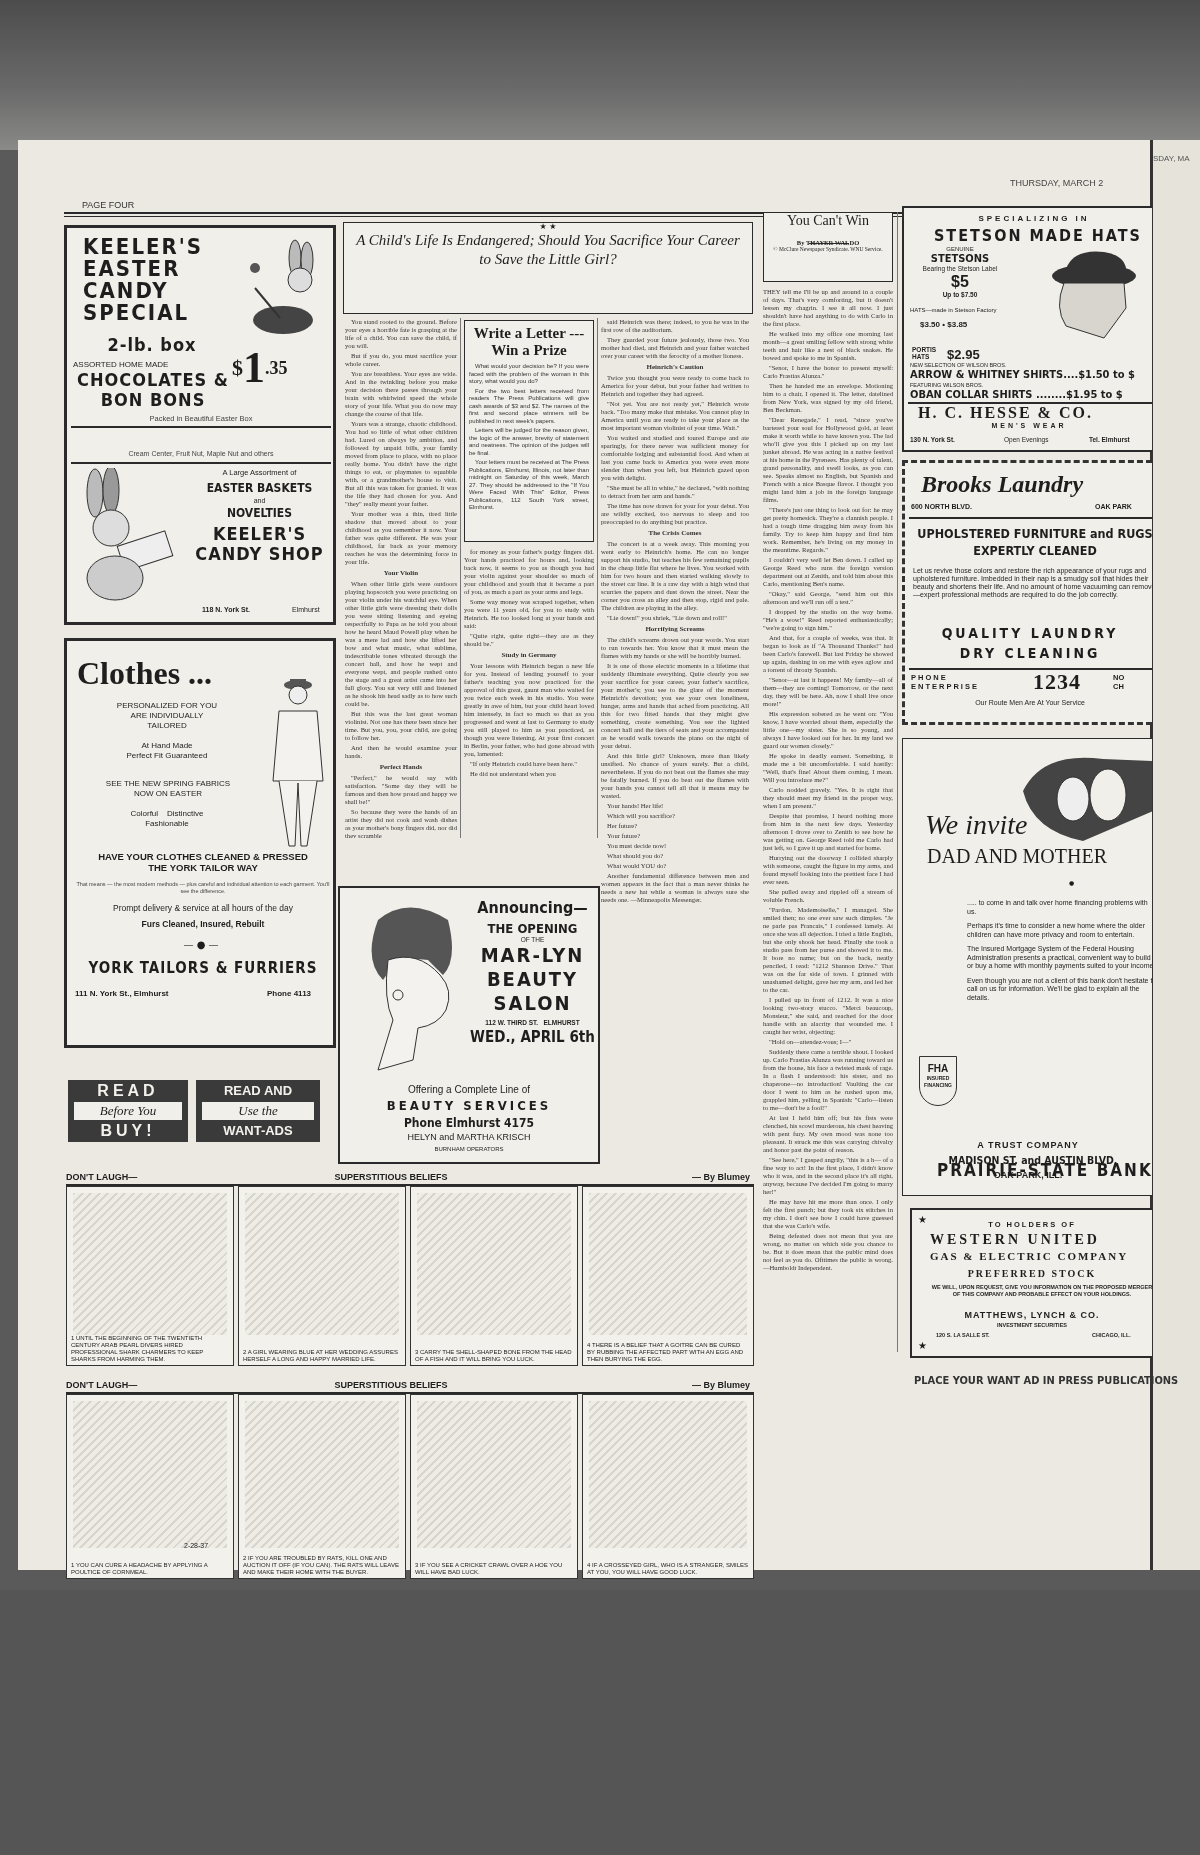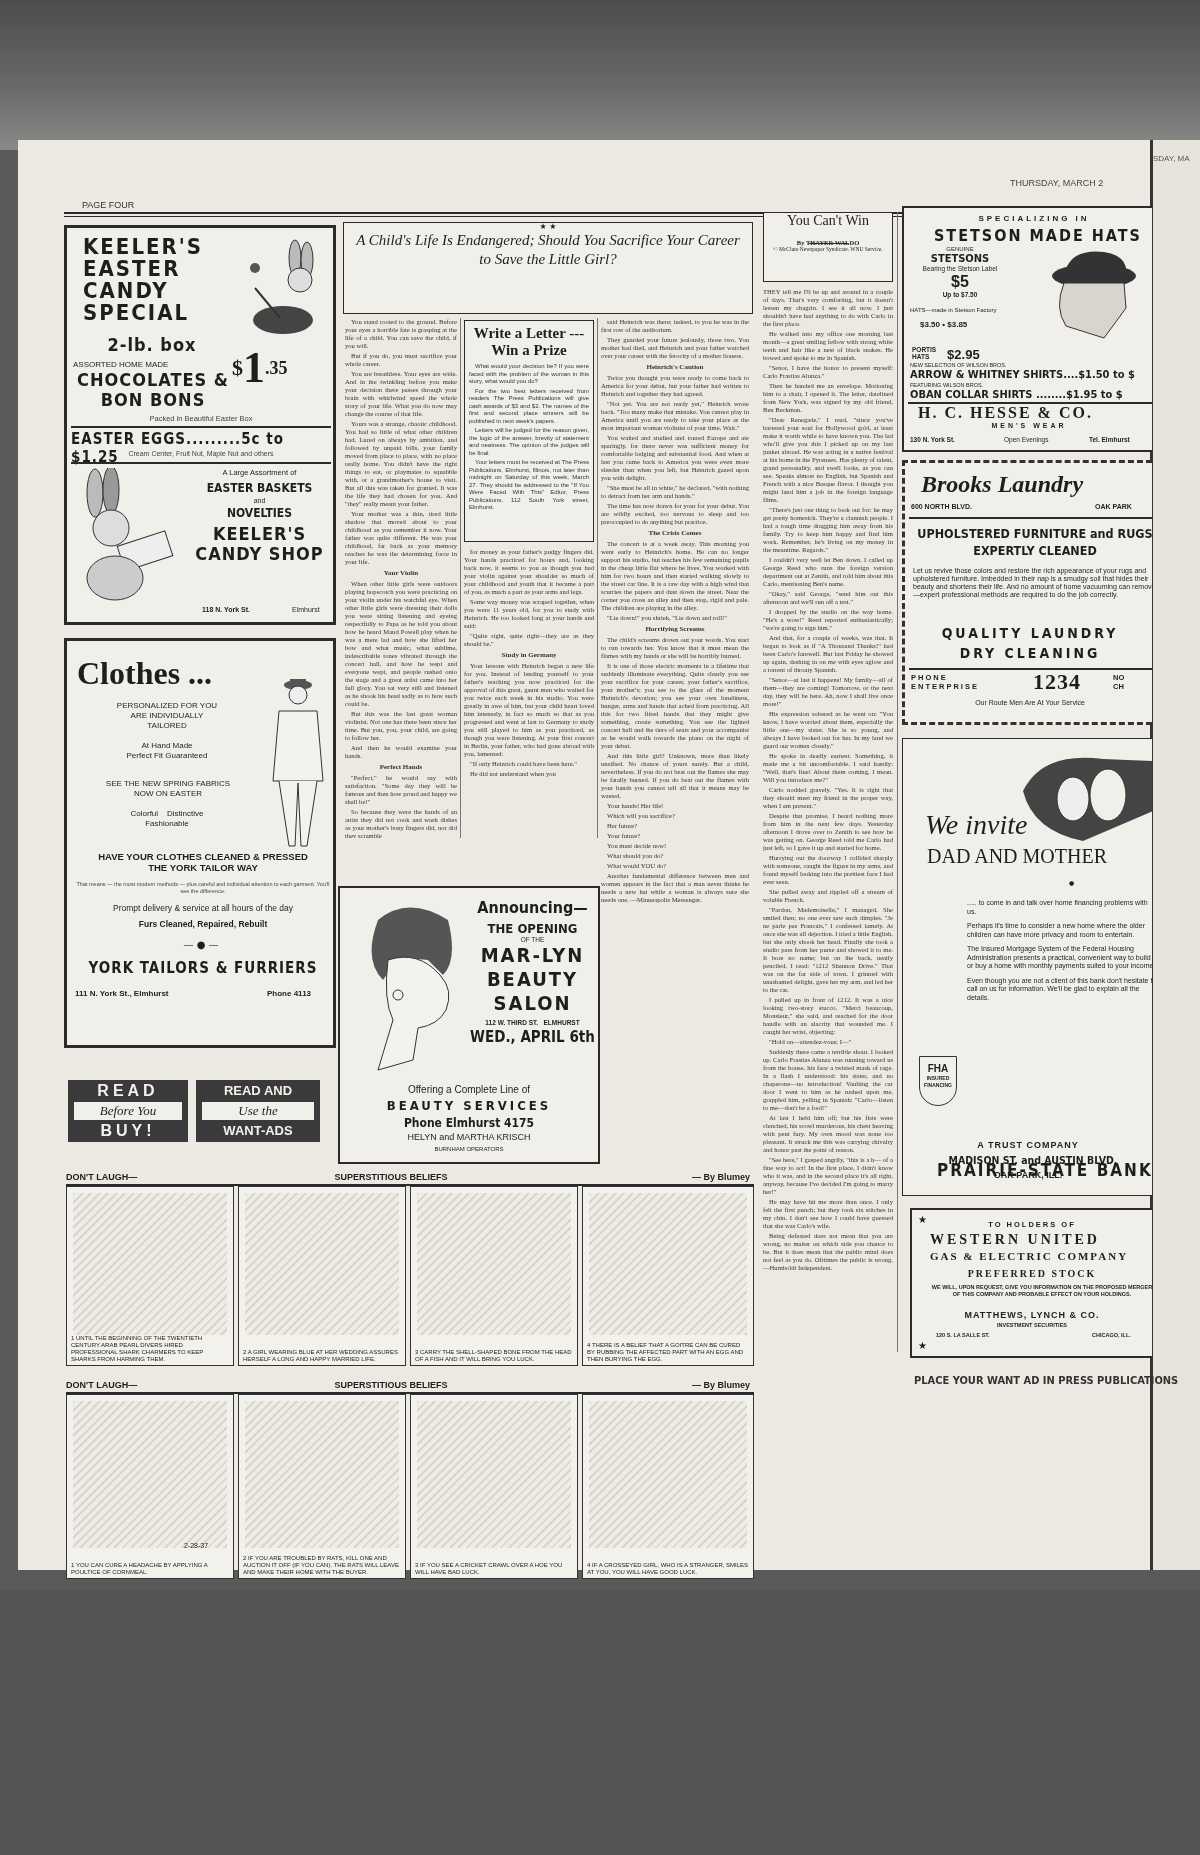--- a/index.html
+++ b/index.html
@@ -59,23 +59,20 @@
   <div class="abs sans" style="left:6px;top:132px;font-size:8px;">ASSORTED HOME MADE</div>
   <div class="abs cond bold center" style="left:6px;top:142px;width:160px;font-size:18px;line-height:20px;letter-spacing:1px;">
     <div>CHOCOLATES &amp;</div>
     <div>BON BONS</div>
   </div>
   <div class="abs serif bold" style="left:165px;top:118px;font-size:44px;line-height:44px;">
     <span style="font-size:22px;vertical-align:top;">$</span><span>1</span><span style="font-size:18px;vertical-align:top;">.35</span>
   </div>
   <div class="abs sans center" style="left:0;top:186px;width:268px;font-size:7.5px;color:#444;">Packed in Beautiful Easter Box</div>
   <div class="rule" style="left:4px;top:198px;width:260px;height:2px;"></div>
-  <div class="abs cond bold" style="left:4px;top:202px;width:264px;font-size:15px;letter-spacing:1px;">
-    <span>EASTER EGGS</span><span>.........</span><span>5c to $1.25</span>
-  </div>
   <div class="abs sans center" style="left:0;top:222px;width:268px;font-size:7px;color:#444;">Cream Center, Fruit Nut, Maple Nut and others</div>
   <div class="rule" style="left:4px;top:234px;width:260px;height:2px;"></div>
   <div class="abs" style="left:8px;top:240px;width:110px;height:140px;">
     <svg width="110" height="140" viewBox="0 0 110 140">
         <ellipse cx="20" cy="25" rx="8" ry="24" fill="#bbb" stroke="#333"></ellipse>
         <ellipse cx="36" cy="22" rx="8" ry="24" fill="#999" stroke="#333"></ellipse>
         <circle cx="36" cy="60" r="18" fill="#ddd" stroke="#333"></circle>
         <rect x="45" y="70" width="50" height="26" fill="#eee" stroke="#333" transform="rotate(-18 70 83)"></rect>
         <ellipse cx="40" cy="110" rx="28" ry="22" fill="#ccc" stroke="#333"></ellipse>
       </svg>
@@ -120,21 +117,21 @@
         <path d="M14 40 L52 40 L58 110 L8 110 Z" fill="#f4f2ee" stroke="#333"></path>
         <path d="M14 110 L24 175 L30 175 L33 112 L36 175 L42 175 L52 110" fill="#f4f2ee" stroke="#333"></path>
       </svg>
   </div>
   <div class="abs sans bold center" style="left:4px;top:210px;width:264px;font-size:9.5px;line-height:11px;">
     <div>HAVE YOUR CLOTHES CLEANED &amp; PRESSED</div>
     <div>THE YORK TAILOR WAY</div>
   </div>
   <div class="abs sans center" style="left:8px;top:240px;width:256px;font-size:5.5px;line-height:7px;color:#444;">That means — the most modern methods — plus careful and individual attention to each garment. You'll see the difference.</div>
   <div class="abs sans center" style="left:4px;top:262px;width:264px;font-size:8.5px;">Prompt delivery &amp; service at all hours of the day</div>
-  <div class="abs sans bold center" style="left:4px;top:278px;width:264px;font-size:8.5px;">Furs Cleaned, Repaired, Rebuilt</div>
+  <div class="abs sans bold center" style="left:4px;top:278px;width:264px;font-size:8.5px;">Furs Cleaned, Insured, Rebuilt</div>
   <div class="abs center" style="left:0;top:298px;width:268px;font-size:10px;">— ● —</div>
   <div class="abs cond bold center" style="left:4px;top:318px;width:264px;font-size:15px;letter-spacing:1px;">YORK TAILORS &amp; FURRIERS</div>
   <div class="abs sans bold" style="left:8px;top:348px;font-size:8px;">111 N. York St., Elmhurst</div>
   <div class="abs sans bold" style="left:200px;top:348px;font-size:8px;">Phone 4113</div>
 </div>
 
 <div class="abs" style="left:68px;top:1080px;width:120px;height:65px;">
   <div class="darkbanner sans bold center" style="height:22px;line-height:22px;font-size:16px;letter-spacing:4px;">READ</div>
   <div class="serif center" style="height:18px;line-height:18px;font-size:13px;font-style:italic;border-left:6px solid #3a3a3a;border-right:6px solid #3a3a3a;background:#f1efe9;">Before You</div>
   <div class="darkbanner sans bold center" style="height:22px;line-height:22px;font-size:16px;letter-spacing:4px;">BUY!</div>

